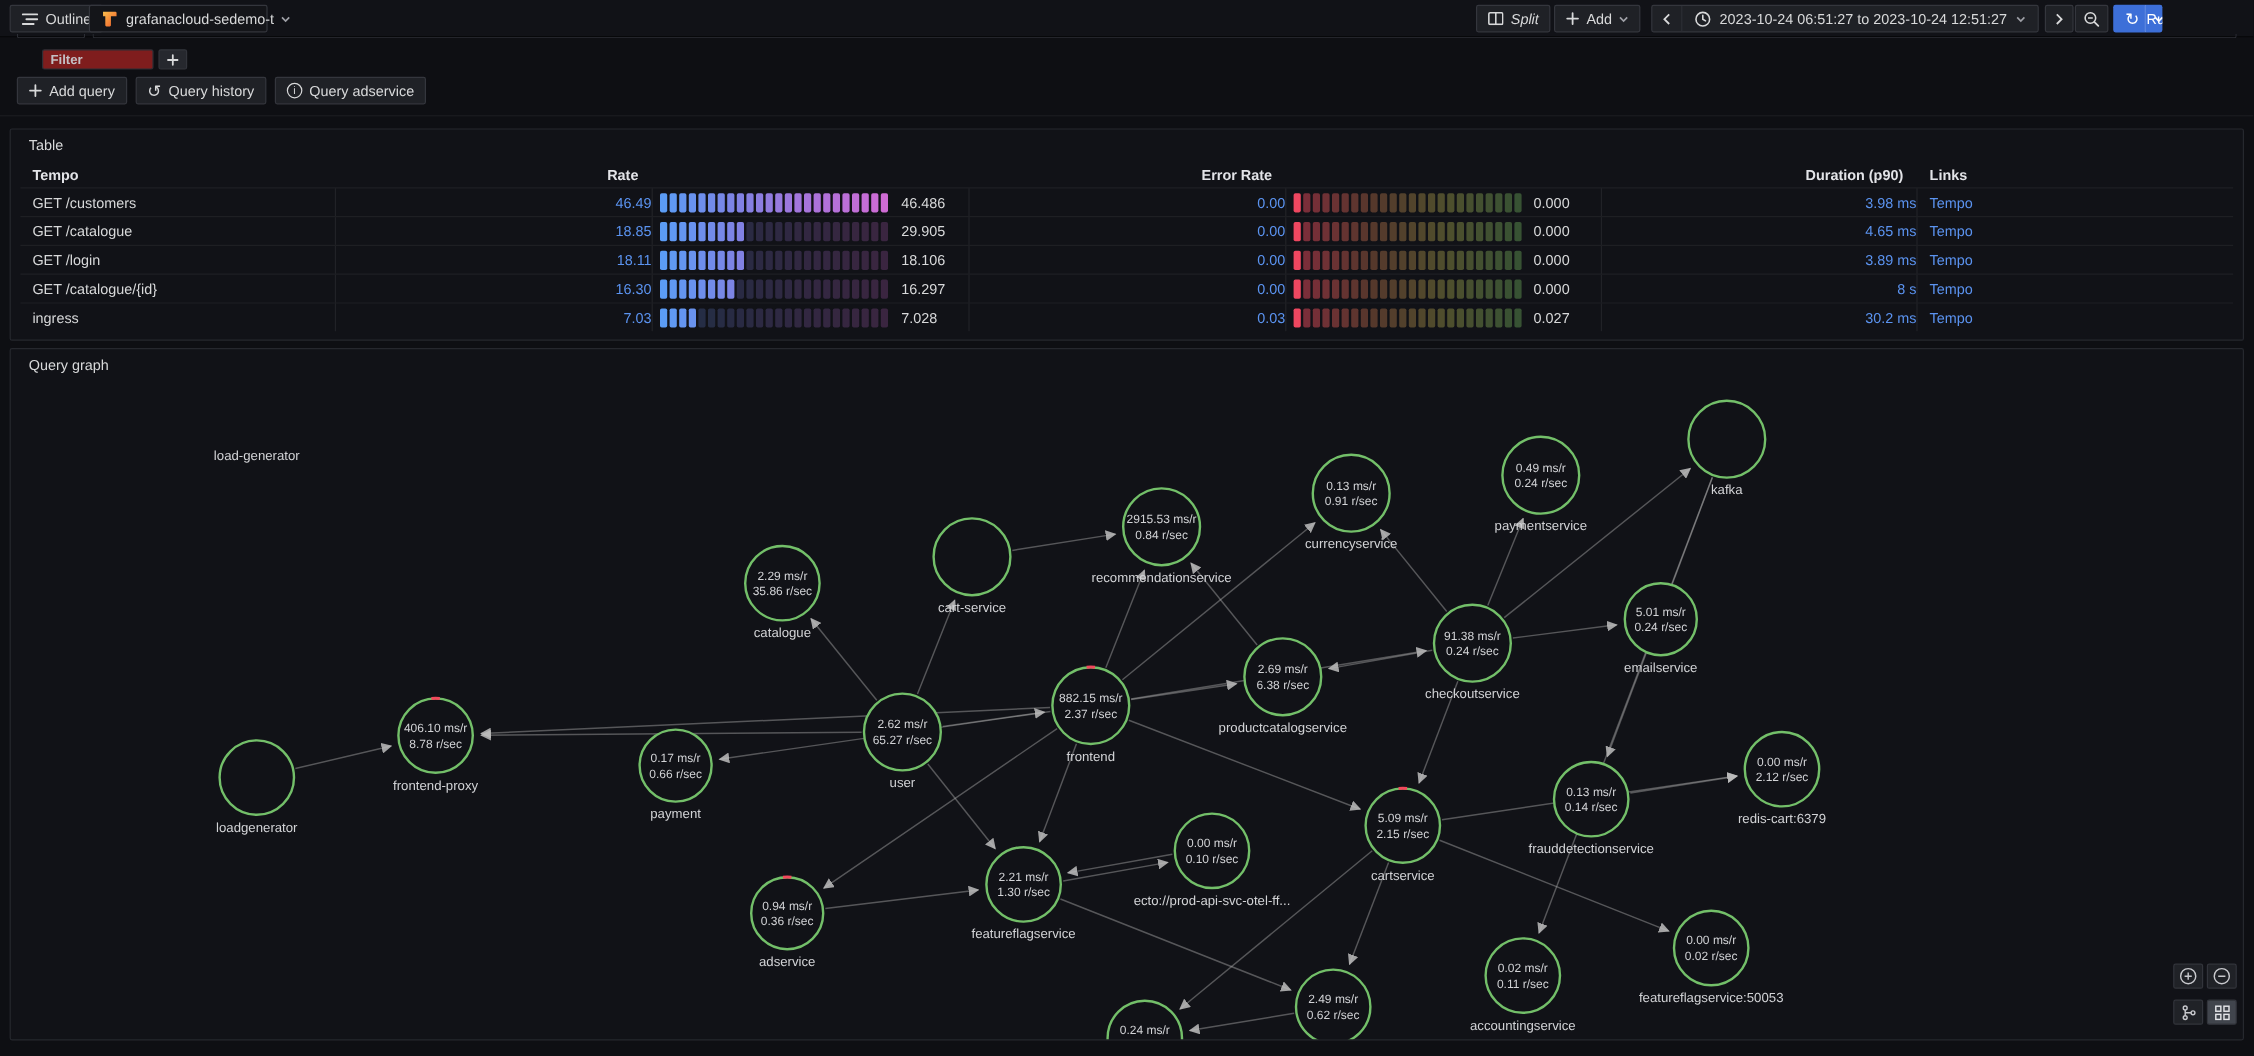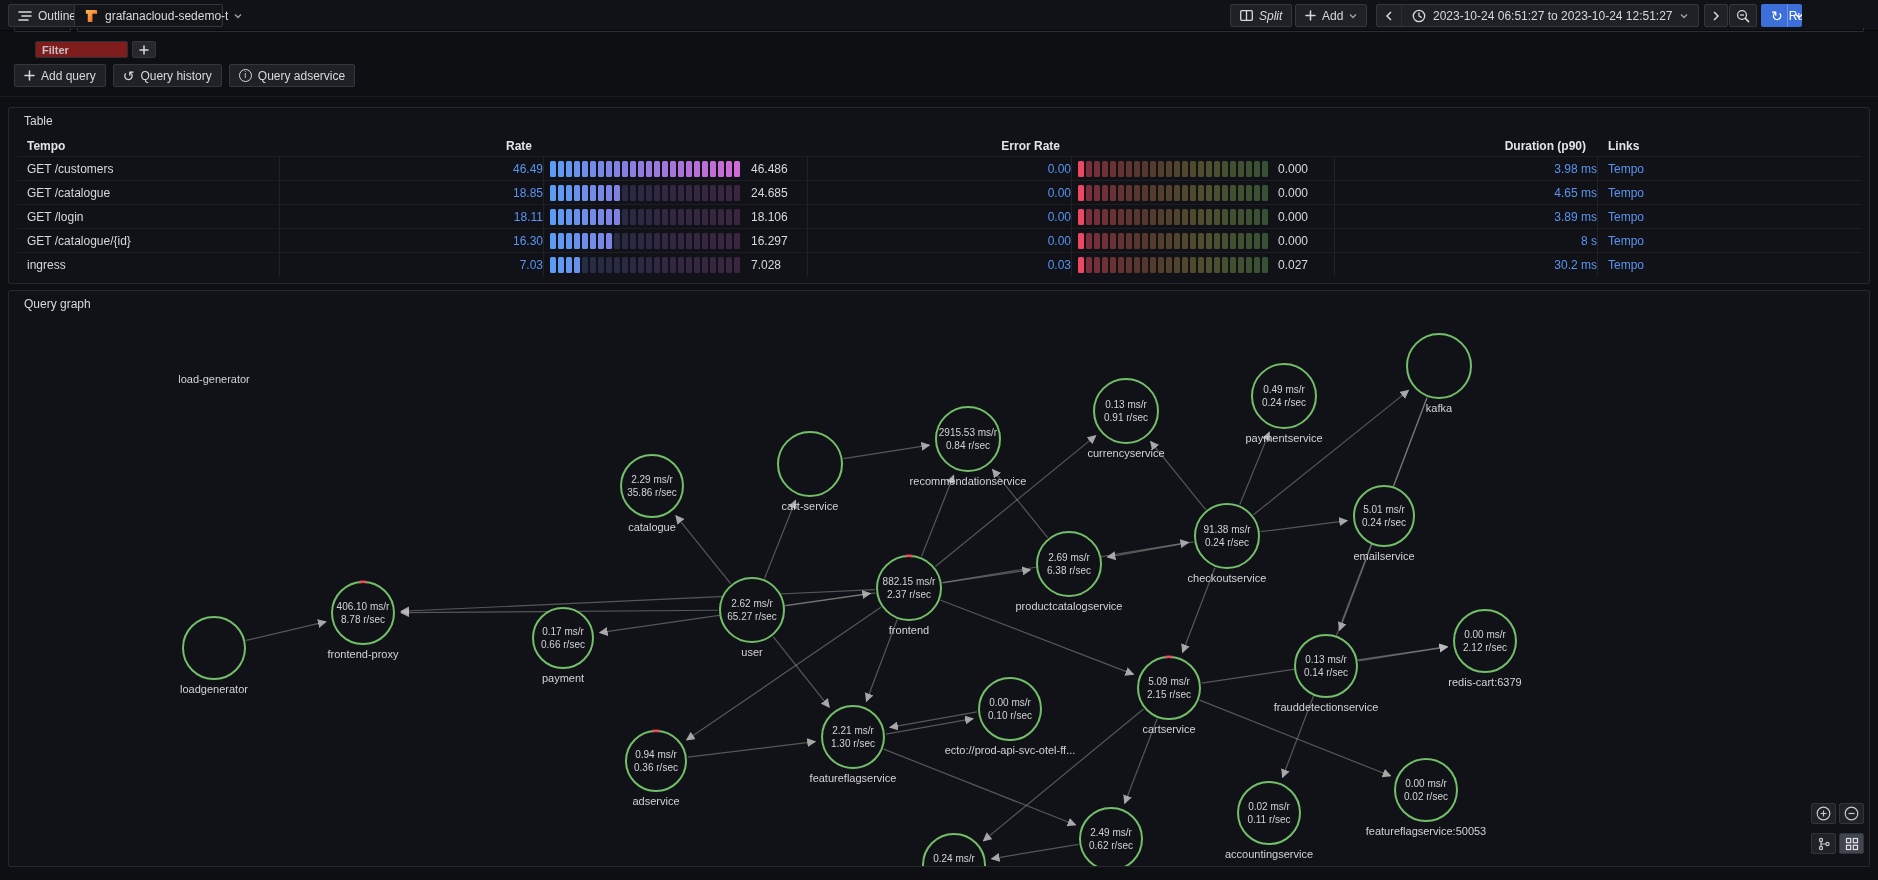--- a/index.html
+++ b/index.html
@@ -305,21 +305,21 @@
               <div class="seg" style="background: rgba(167, 116, 218, 0.22);"></div>
               <div class="seg" style="background: rgba(172, 114, 217, 0.22);"></div>
               <div class="seg" style="background: rgba(177, 113, 217, 0.22);"></div>
               <div class="seg" style="background: rgba(182, 112, 216, 0.22);"></div>
               <div class="seg" style="background: rgba(187, 111, 215, 0.22);"></div>
               <div class="seg" style="background: rgba(192, 110, 214, 0.22);"></div>
               <div class="seg" style="background: rgba(197, 109, 214, 0.22);"></div>
               <div class="seg" style="background: rgba(202, 108, 213, 0.22);"></div>
               <div class="seg" style="background: rgba(207, 107, 212, 0.22);"></div>
             </div>
-            <div class="gval">24.685</div>
+            <div class="gval">29.905</div>
           </div>
           <div class="cell-r">
             <span class="link">0.00</span>
           </div>
           <div class="">
             <span></span>
             <div class="gauge">
               <div class="seg" style="background: rgb(239, 71, 96);"></div>
               <div class="seg" style="background: rgba(228, 74, 92, 0.5);"></div>
               <div class="seg" style="background: rgba(217, 76, 88, 0.5);"></div>

